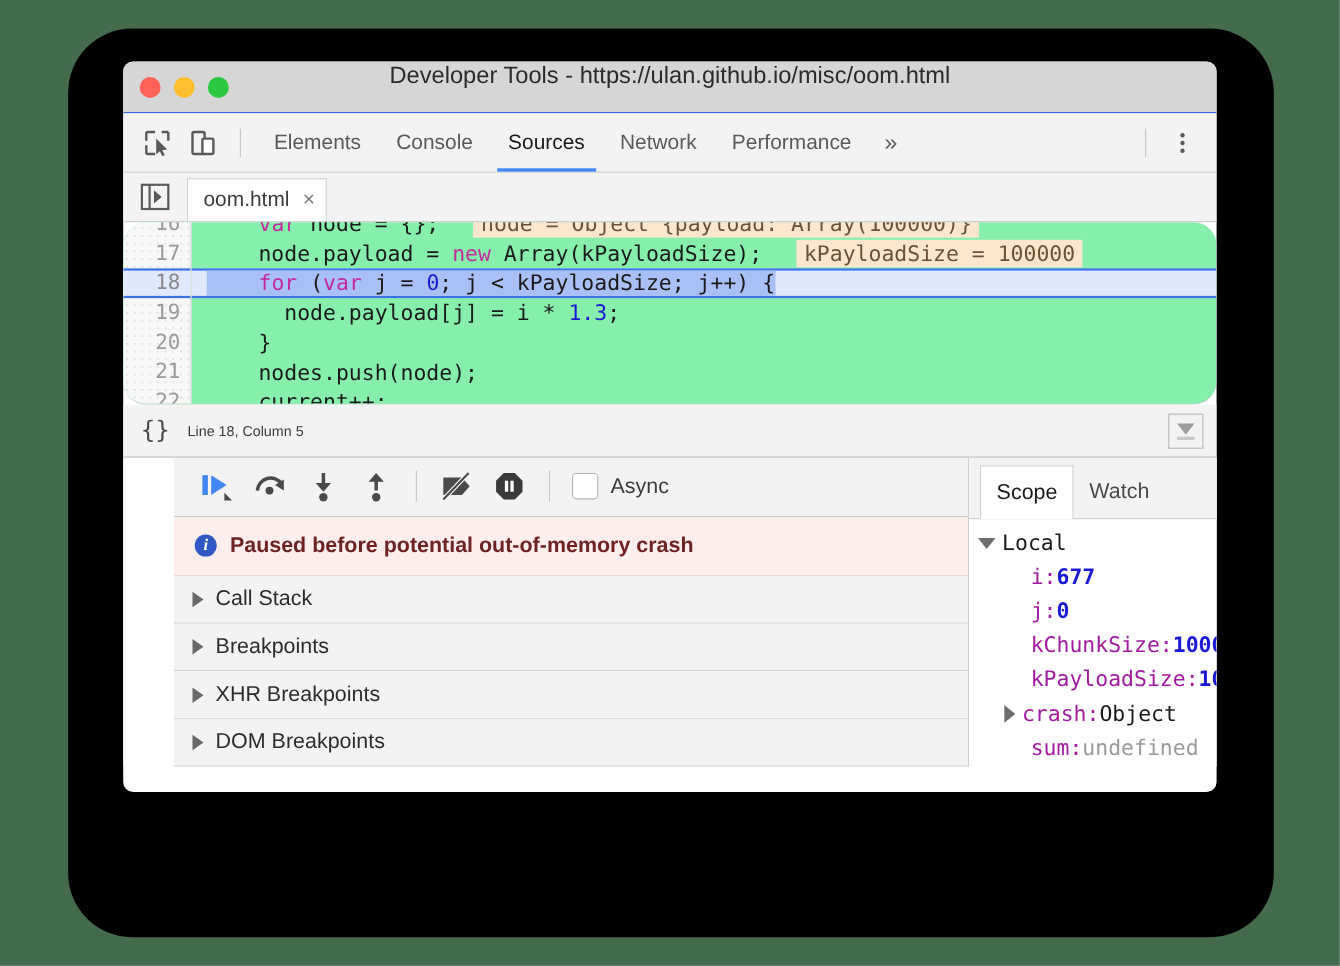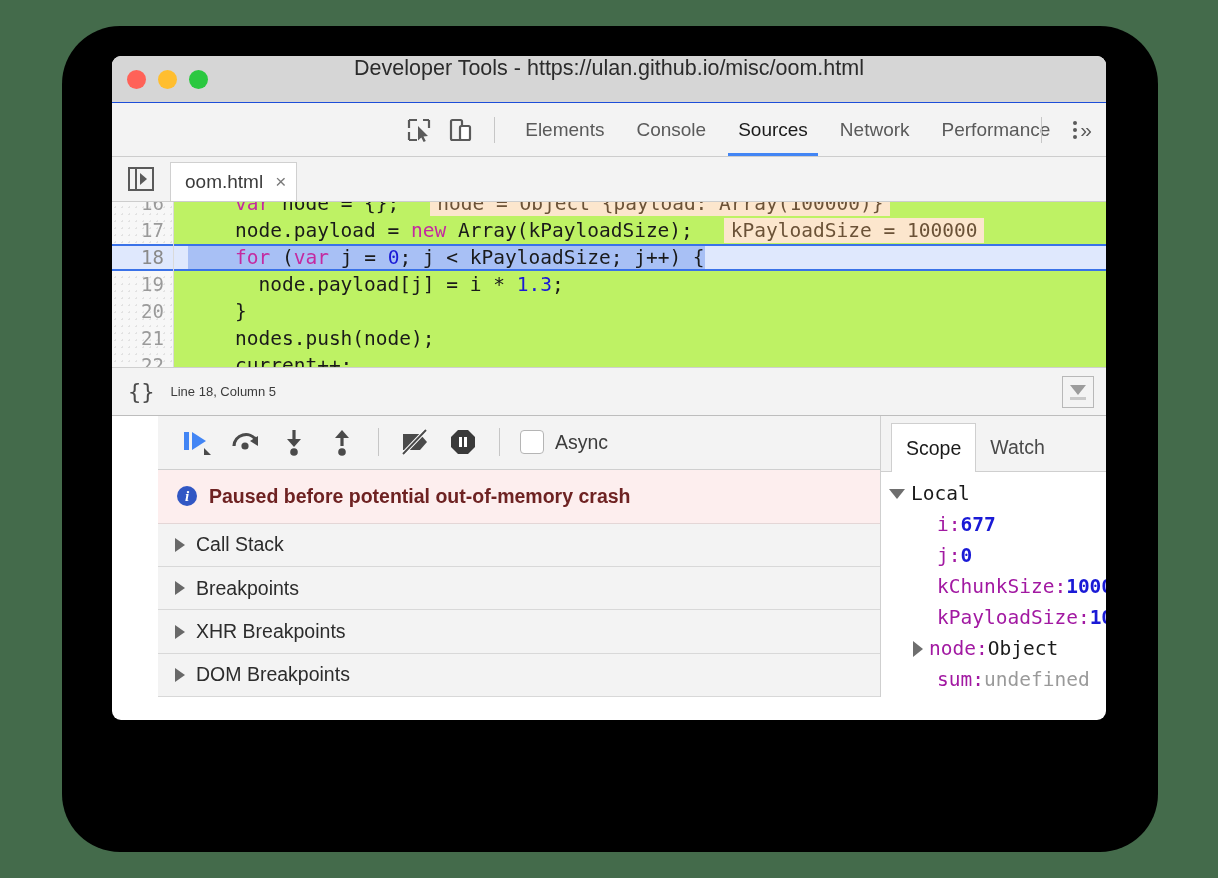--- a/index.html
+++ b/index.html
@@ -66,21 +66,20 @@
 
   
   .devtools-toolbar {
     height: 53px;
     background: #f3f3f3;
     border-bottom: 1px solid #cdcdcd;
     display: flex;
     align-items: center;
     padding-left: 14px;
     position: relative;
-    justify-content: flex-end;
   }
   .tb-icon {
     width: 34px; height: 34px;
     display: flex; align-items: center; justify-content: center;
     margin-right: 8px;
   }
   .tb-sep {
     width: 1px; height: 26px; background: #c6c6c6;
     margin: 0 14px 0 8px;
   }
@@ -144,23 +143,24 @@
     font-size: 19px;
     color: #3c3c3c;
   }
   .file-tab .closex { color: #7a7a7a; font-size: 19px; }
 
   
   .editor {
     height: 165px;
     display: flex;
     overflow: hidden;
-    background: #bef264;
+    background: #86efac;
     position: relative;
     border-bottom: 1px solid #cfcfcf;
+    border-radius: 21px;
   }
   .gutter {
     width: 62px;
     flex: 0 0 62px;
     background: #f7f7f7;
     border-right: 1px solid #dadada;
     background-image: radial-gradient(#e2e2e2 1px, transparent 1px);
     background-size: 7px 7px;
     padding-top: 0;
     box-sizing: border-box;
@@ -588,21 +588,21 @@
             <span class="sc-name">kChunkSize: </span>
             <span class="sc-val-num">1000</span>
           </div>
           <div class="sc-row">
             <span style="display: inline-block; width: 56px;"></span>
             <span class="sc-name">kPayloadSize: </span>
             <span class="sc-val-num">100</span>
           </div>
           <div class="sc-row">
             <span class="caret-right"></span>
-            <span class="sc-name">node: </span>
+            <span class="sc-name">crash: </span>
             <span class="sc-val-obj">Object</span>
           </div>
           <div class="sc-row">
             <span style="display: inline-block; width: 56px;"></span>
             <span class="sc-name">sum: </span>
             <span class="sc-val-undef">undefined</span>
           </div>
         </div>
     </div>
 

